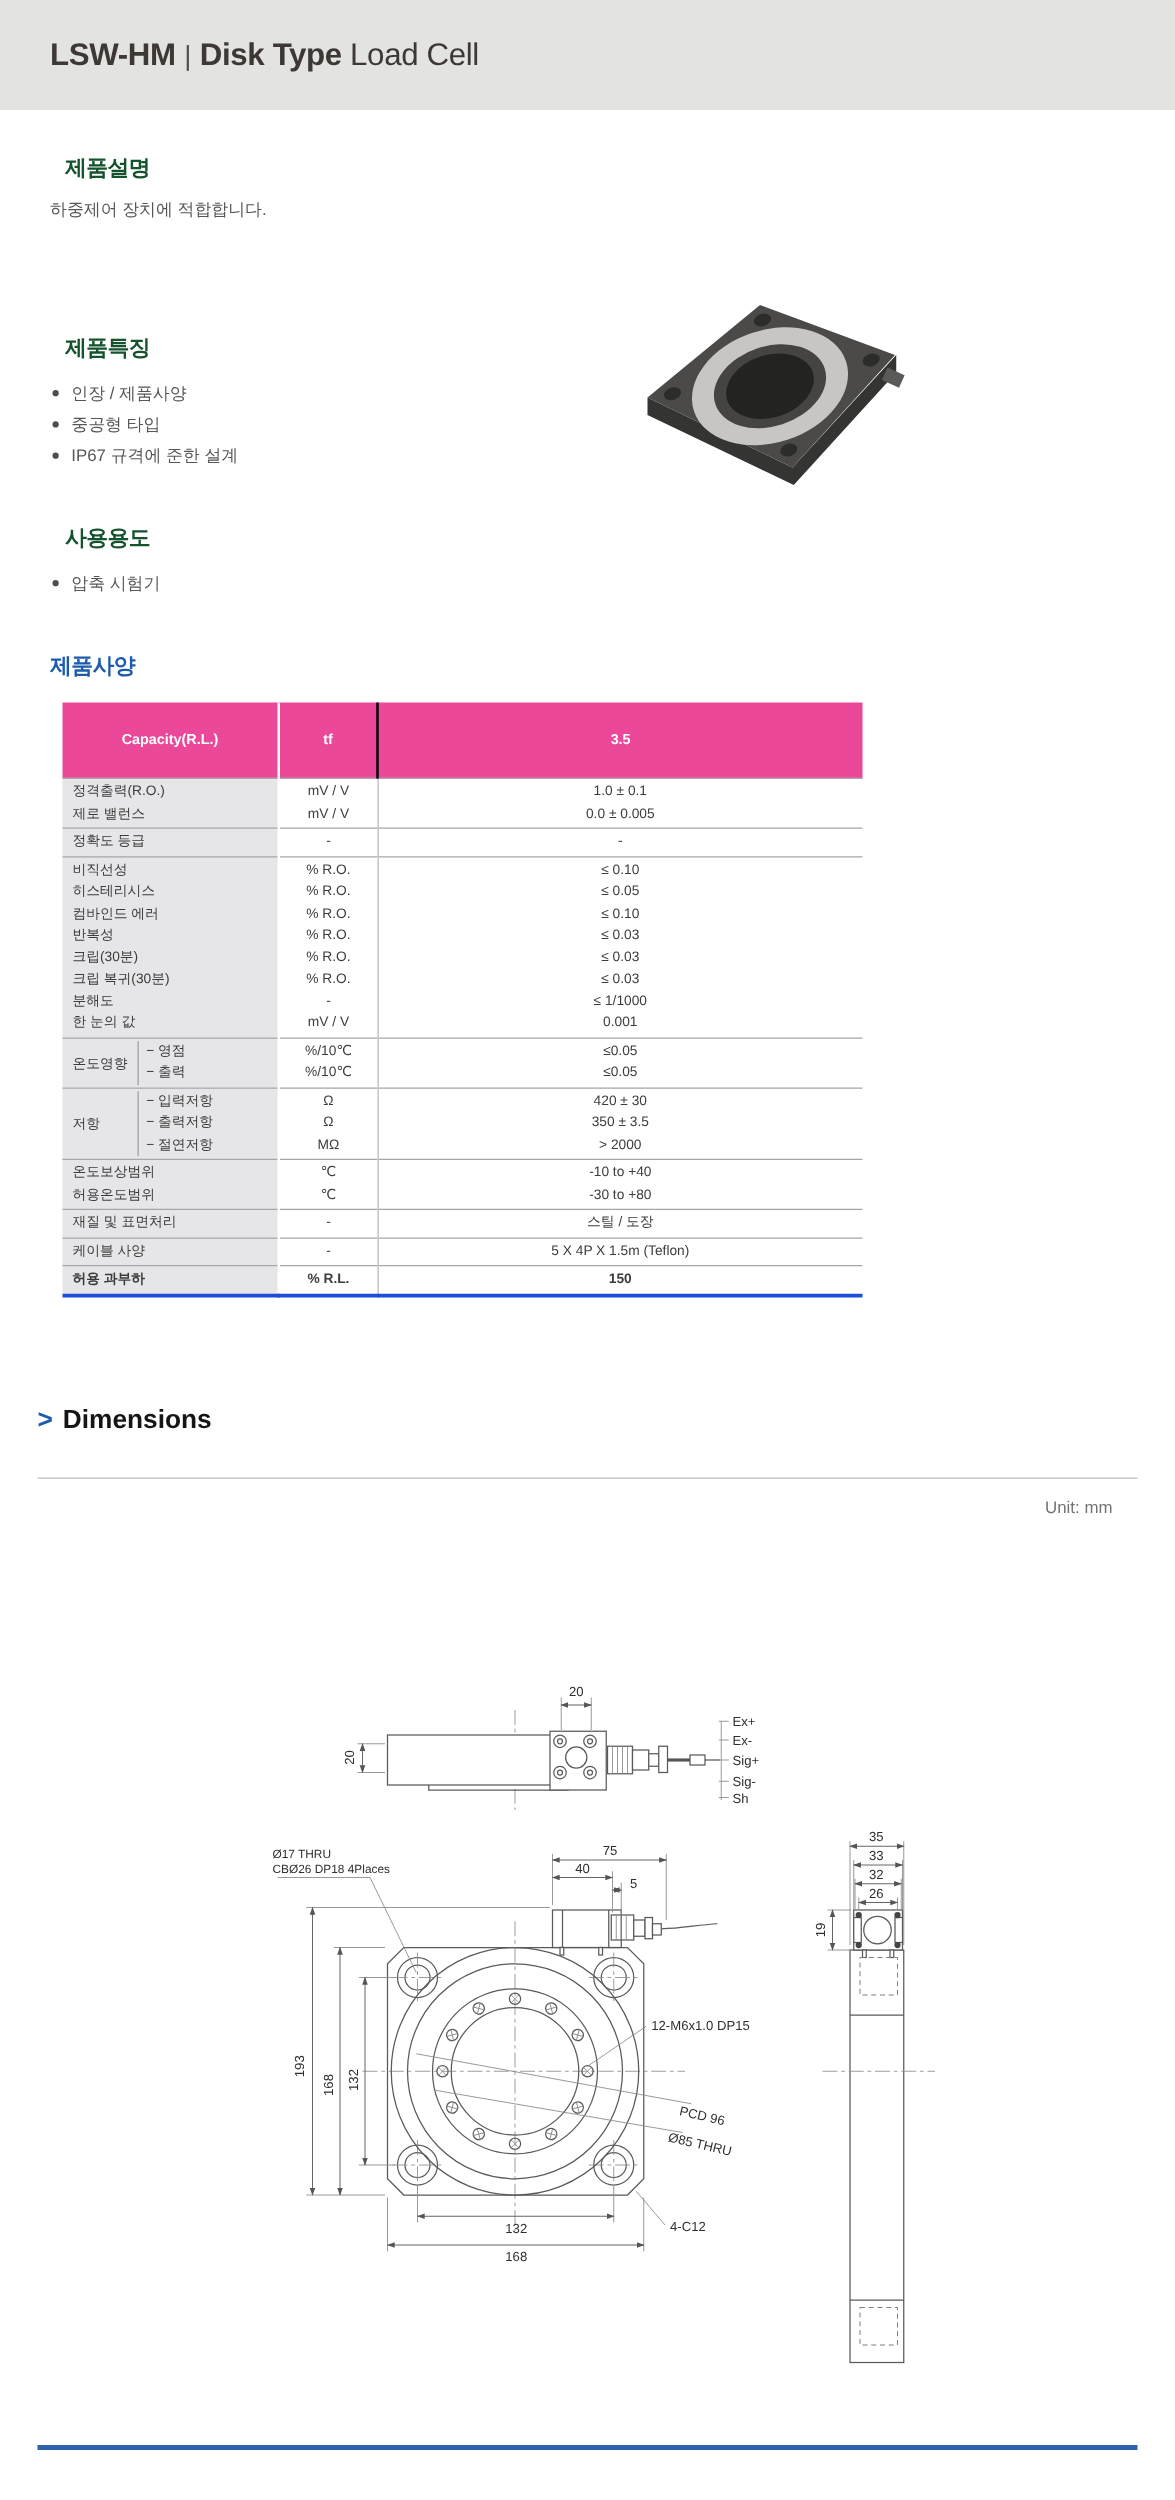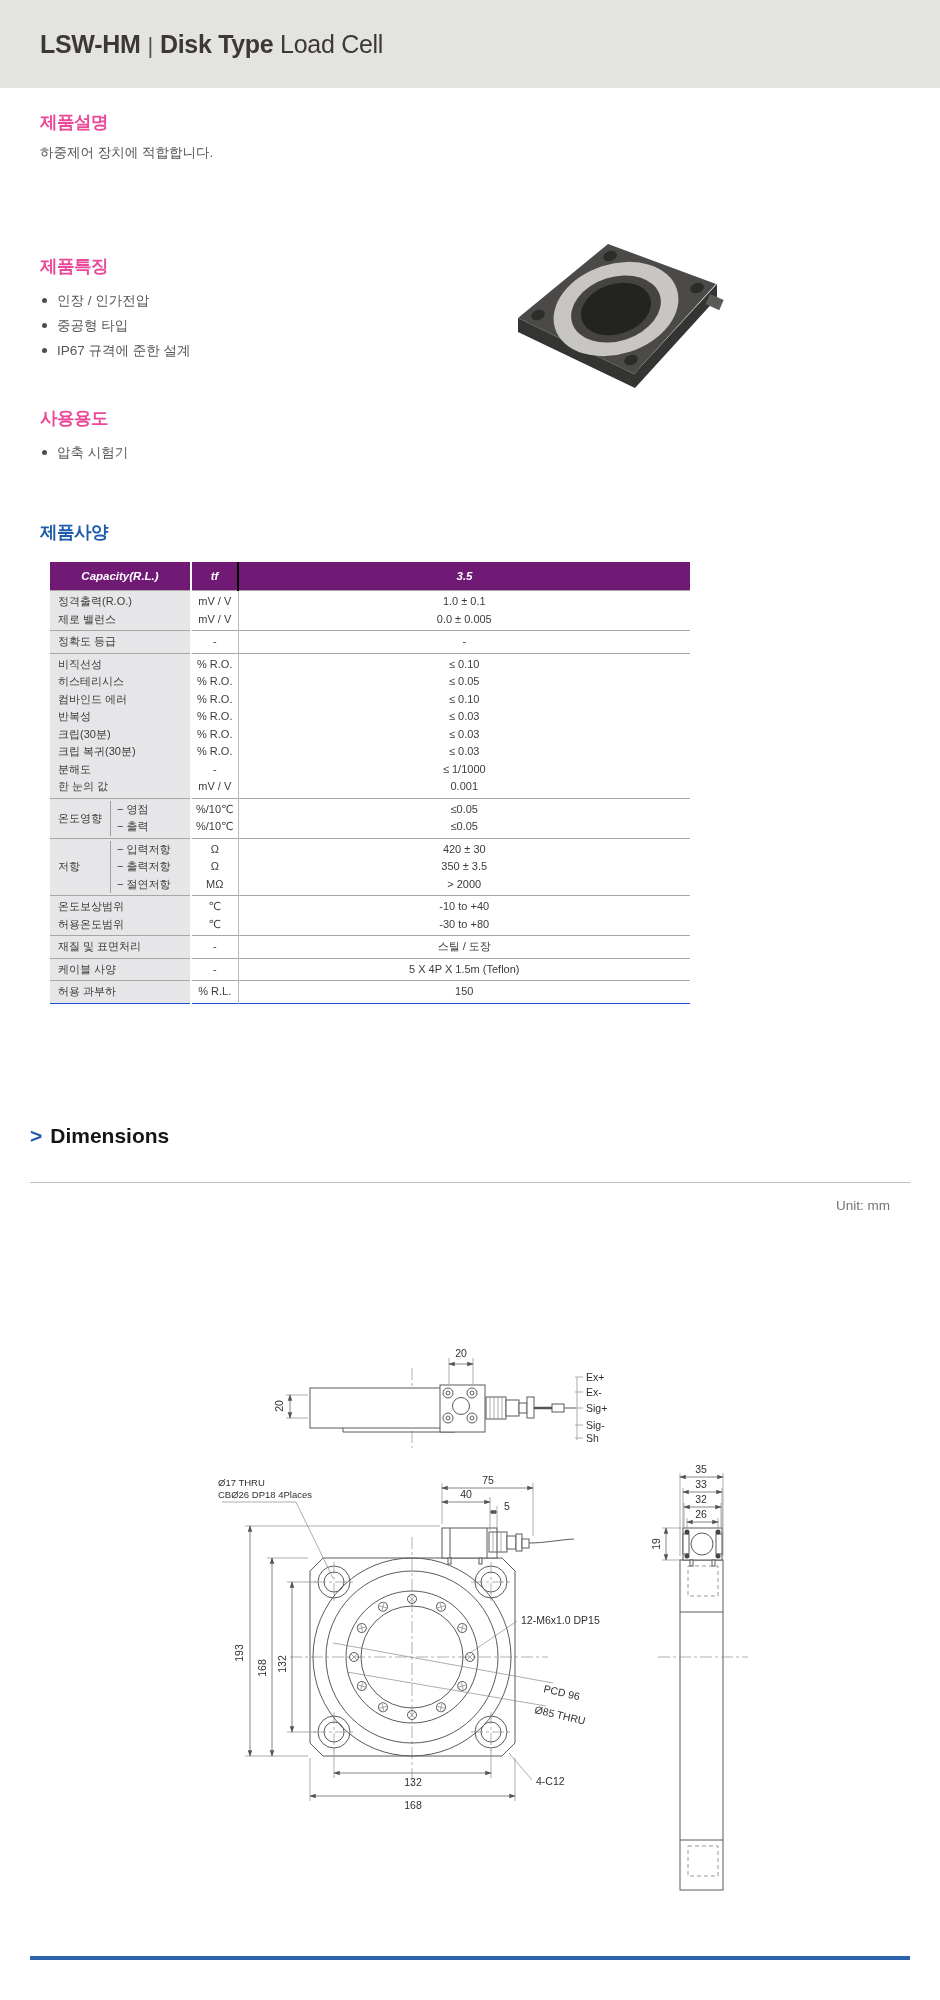--- a/index.html
+++ b/index.html
@@ -8,42 +8,42 @@
 
   
   .page-header{position:absolute;top:0;left:0;width:940px;height:88px;background:#e3e3e2;
                display:flex;align-items:center;box-sizing:border-box;padding-left:40px;}
   .page-header h1{margin:0;font-size:25px;color:#3e3835;letter-spacing:-0.3px;font-weight:400;}
   .page-header .tb{font-weight:700;}
   .page-header .sep{font-weight:400;padding:0 7px;font-size:22px;color:#56504d;}
 
   
   .sec{position:absolute;left:40px;}
-  .sec h2{margin:0;font-size:17.5px;font-weight:700;color:#ec4899;letter-spacing:-0.5px;}
+  .sec h2{margin:12px;font-size:17.5px;font-weight:700;color:#14532d;letter-spacing:-0.5px;}
   .sec .para{margin-top:9px;font-size:13.5px;color:#565656;line-height:20px;}
   .sec ul{list-style:none;margin:10px 0 0 0;padding:0;}
   .sec li{display:flex;align-items:center;gap:10px;font-size:13.5px;color:#565656;line-height:25px;}
   .blt{width:5px;height:5px;border-radius:50%;background:#4d4d4d;flex:0 0 5px;margin-left:2px;}
 
   .sec-desc{top:110px;width:620px;}
   .sec-feat{top:254px;}
   .sec-usage{top:406px;}
   .spec-title{position:absolute;top:520px;left:40px;margin:0;font-size:17.5px;font-weight:700;color:#1d5cac;letter-spacing:-0.5px;}
 
   
   .photo{position:absolute;top:222px;left:488px;width:240px;height:170px;}
 
   
   table.spec{position:absolute;top:562px;left:50px;width:640px;border-collapse:collapse;
              table-layout:fixed;font-size:11px;color:#3c3c3c;}
-  table.spec th{background:#701a75;color:#fff;font-weight:700;height:28px;font-size:11.5px;padding:0;font-style:italic;}
+  table.spec th{background:#ec4899;color:#fff;font-weight:700;height:28px;font-size:11.5px;padding:16px;}
   table.spec th.h1{width:140px;border-right:2px solid #fff;}
   table.spec th.h2{width:45px;border-right:2px solid #000000;}
   table.spec tbody tr{border-top:1px solid #a6a6a6;}
-  table.spec tbody tr:last-child{border-bottom:1px solid #1d4ed8;}
+  table.spec tbody tr:last-child{border-bottom:3px solid #1d4ed8;font-weight:bold;}
   td.c-label{background:#e6e6e9;border-right:2px solid #fff;text-align:left;
              padding:2px 0 2px 8px;color:#3b3b3b;vertical-align:middle;}
   td.c-unit{text-align:center;padding:2px 0;vertical-align:middle;}
   td.c-value{text-align:center;border-left:1px solid #b9b9b9;padding:2px 0;vertical-align:middle;}
   .ln{line-height:17.5px;height:17.5px;white-space:nowrap;}
   .gwrap{display:flex;align-items:stretch;}
   .gname{flex:0 0 52px;display:flex;align-items:center;}
   .gsub{border-left:1px solid #9e9e9e;padding-left:6px;flex:1;}
 
   
@@ -78,21 +78,21 @@
     <div class="para">
       <div>하중제어 장치에 적합합니다.</div>
     </div>
   </section>
 
   <section class="sec sec-feat">
     <h2>제품특징</h2>
     <ul id="features-list">
         <li>
           <span class="blt"></span>
-          <span>인장 / 인가전압</span>
+          <span>인장 / 제품사양</span>
         </li>
         <li>
           <span class="blt"></span>
           <span>중공형 타입</span>
         </li>
         <li>
           <span class="blt"></span>
           <span>IP67 규격에 준한 설계</span>
         </li>
       </ul>

